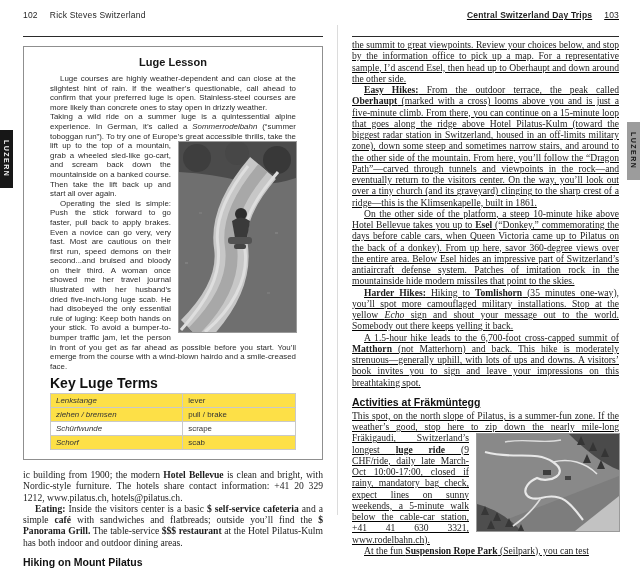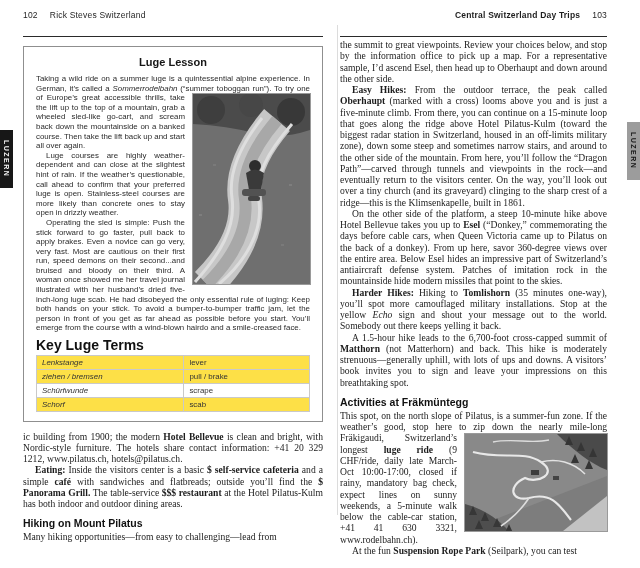--- a/index.html
+++ b/index.html
@@ -1,28 +1,28 @@
 <!DOCTYPE html>
 <html><head>
 <meta charset="utf-8">
 <style>
   html,body{margin:0;padding:0;}
   body{width:640px;height:568px;position:relative;background:#ffffff;overflow:hidden;}
   .page{position:absolute;top:10px;}
   .page-left{left:23px;width:300px;}
-  .page-right{left:340px;width:267px;}
+  .page-right{left:352px;width:267px;text-decoration:underline;}
 
   .running-header{display:flex;align-items:baseline;font-family:"Liberation Sans",sans-serif;
     font-size:8.5px;color:#1f1f1f;border-bottom:1px solid #2a2a2a;padding-bottom:16px;letter-spacing:.2px;}
   .header-left .pagenum{margin-right:12px;}
   .header-right{justify-content:flex-end;font-weight:bold;}
   .header-right .pagenum{margin-left:12px;font-weight:normal;}
 
   .luge-box{margin-top:9px;border:1px solid #8f8f8f;background:#fff;
-    padding:7px 12px 9px;font-family:"Liberation Sans",sans-serif;
+    padding:7px 26px 9px;font-family:"Liberation Sans",sans-serif;
     font-size:7.9px;line-height:9.6px;color:#2b2b2b;text-align:justify;}
   .box-title{text-align:center;font-weight:bold;font-size:11px;margin:2px 0 6px;color:#161616;line-height:12px;}
   .box-p{margin:0;}
   .box-p.pindent{text-indent:10px;}
   .luge-photo{float:right;width:117px;height:190px;margin:1px 0 3px 8px;outline:1px solid #9a9a9a;}
   .luge-photo svg{display:block;width:100%;height:100%;}
   .terms-heading{clear:right;font-weight:bold;font-size:14px;margin:8px 0 4px;text-align:left;color:#111;}
   .terms-table{width:100%;border-collapse:collapse;font-size:7.9px;color:#333;line-height:9px;}
   .terms-table td{padding:2px 5px;border:1px solid #c9c9c9;}
   .terms-table td.de{width:54%;font-style:italic;}
@@ -53,20 +53,21 @@
 <div class="spread">
 
   <div class="page page-left">
     <div class="running-header header-left">
       <span class="pagenum">102</span>
       <span class="headtitle">Rick Steves Switzerland</span>
     </div>
 
     <div class="luge-box">
       <div class="box-title">Luge Lesson</div>
+      <p class="box-p pindent"><span>Luge courses are highly weather-dependent and can close at the slightest hint of rain. If the weather’s questionable, call ahead to confirm that your preferred luge is open. Stainless-steel courses are more likely than concrete ones to stay open in drizzly weather.</span></p>
       <p class="box-p"><span><span>Taking a wild ride on a summer luge is a quintessential alpine experience. In German, it’s called a </span><span style="font-style: italic;">Sommerrodelbahn</span><span> (“summer toboggan run”). To try one of Europe’s </span></span><span class="luge-photo">
             <svg viewBox="0 0 117 190" preserveAspectRatio="none">
           <rect width="117" height="190" fill="#6f6f6f"></rect>
           <path d="M0,0 h117 v36 q-30,10 -56,3 T0,30 Z" fill="#4b4b4b"></path>
           <circle cx="18" cy="16" r="14" fill="#3e3e3e"></circle>
           <circle cx="58" cy="11" r="12" fill="#474747"></circle>
           <circle cx="98" cy="18" r="14" fill="#383838"></circle>
           <rect x="6" y="120" width="3" height="2" fill="#7e7e7e"></rect>
           <rect x="96" y="90" width="3" height="2" fill="#7e7e7e"></rect>
           <rect x="88" y="150" width="3" height="2" fill="#7a7a7a"></rect>
@@ -74,21 +75,20 @@
           <path d="M84,26 C60,54 48,80 52,105 C56,135 40,164 14,190" stroke="#c7c7c7" stroke-width="34" fill="none"></path>
           <path d="M84,26 C60,54 48,80 52,105 C56,135 40,164 14,190" stroke="#a8a8a8" stroke-width="12" fill="none"></path>
           <path d="M99,30 C73,60 62,82 66,108 C70,138 52,168 26,190" stroke="#dedede" stroke-width="3" fill="none"></path>
           <path d="M69,24 C47,52 35,78 39,104 C43,134 27,160 2,188" stroke="#dedede" stroke-width="3" fill="none"></path>
           <circle cx="62" cy="72" r="6" fill="#2d2d2d"></circle>
           <path d="M53,79 q9,-7 18,0 l-3,17 q-6,4 -12,0 Z" fill="#3a3a3a"></path>
           <rect x="49" y="95" width="24" height="7" rx="3" fill="#525252"></rect>
           <rect x="55" y="102" width="12" height="5" rx="2" fill="#444444"></rect>
         </svg>
           </span><span><span>great accessible thrills, take the lift up to the top of a mountain, grab a wheeled sled-like go-cart, and scream back down the mountainside on a banked course. Then take the lift back up and start all over again.</span></span></p>
-      <p class="box-p pindent"><span>Luge courses are highly weather-dependent and can close at the slightest hint of rain. If the weather’s questionable, call ahead to confirm that your preferred luge is open. Stainless-steel courses are more likely than concrete ones to stay open in drizzly weather.</span></p>
       <p class="box-p pindent"><span>Operating the sled is simple: Push the stick forward to go faster, pull back to apply brakes. Even a novice can go very, very fast. Most are cautious on their first run, speed demons on their second...and bruised and bloody on their third. A woman once showed me her travel journal illustrated with her husband’s dried five-inch-long luge scab. He had disobeyed the only essential rule of luging: Keep both hands on your stick. To avoid a bumper-to-bumper traffic jam, let the person in front of you get as far ahead as possible before you start. You’ll emerge from the course with a wind-blown hairdo and a smile-creased face.</span></p>
 
       <div class="terms-heading">Key Luge Terms</div>
       <table class="terms-table">
         <tbody>
           <tr class="shaded">
             <td class="de">Lenkstange</td>
             <td>lever</td>
           </tr>
           <tr class="shaded">

